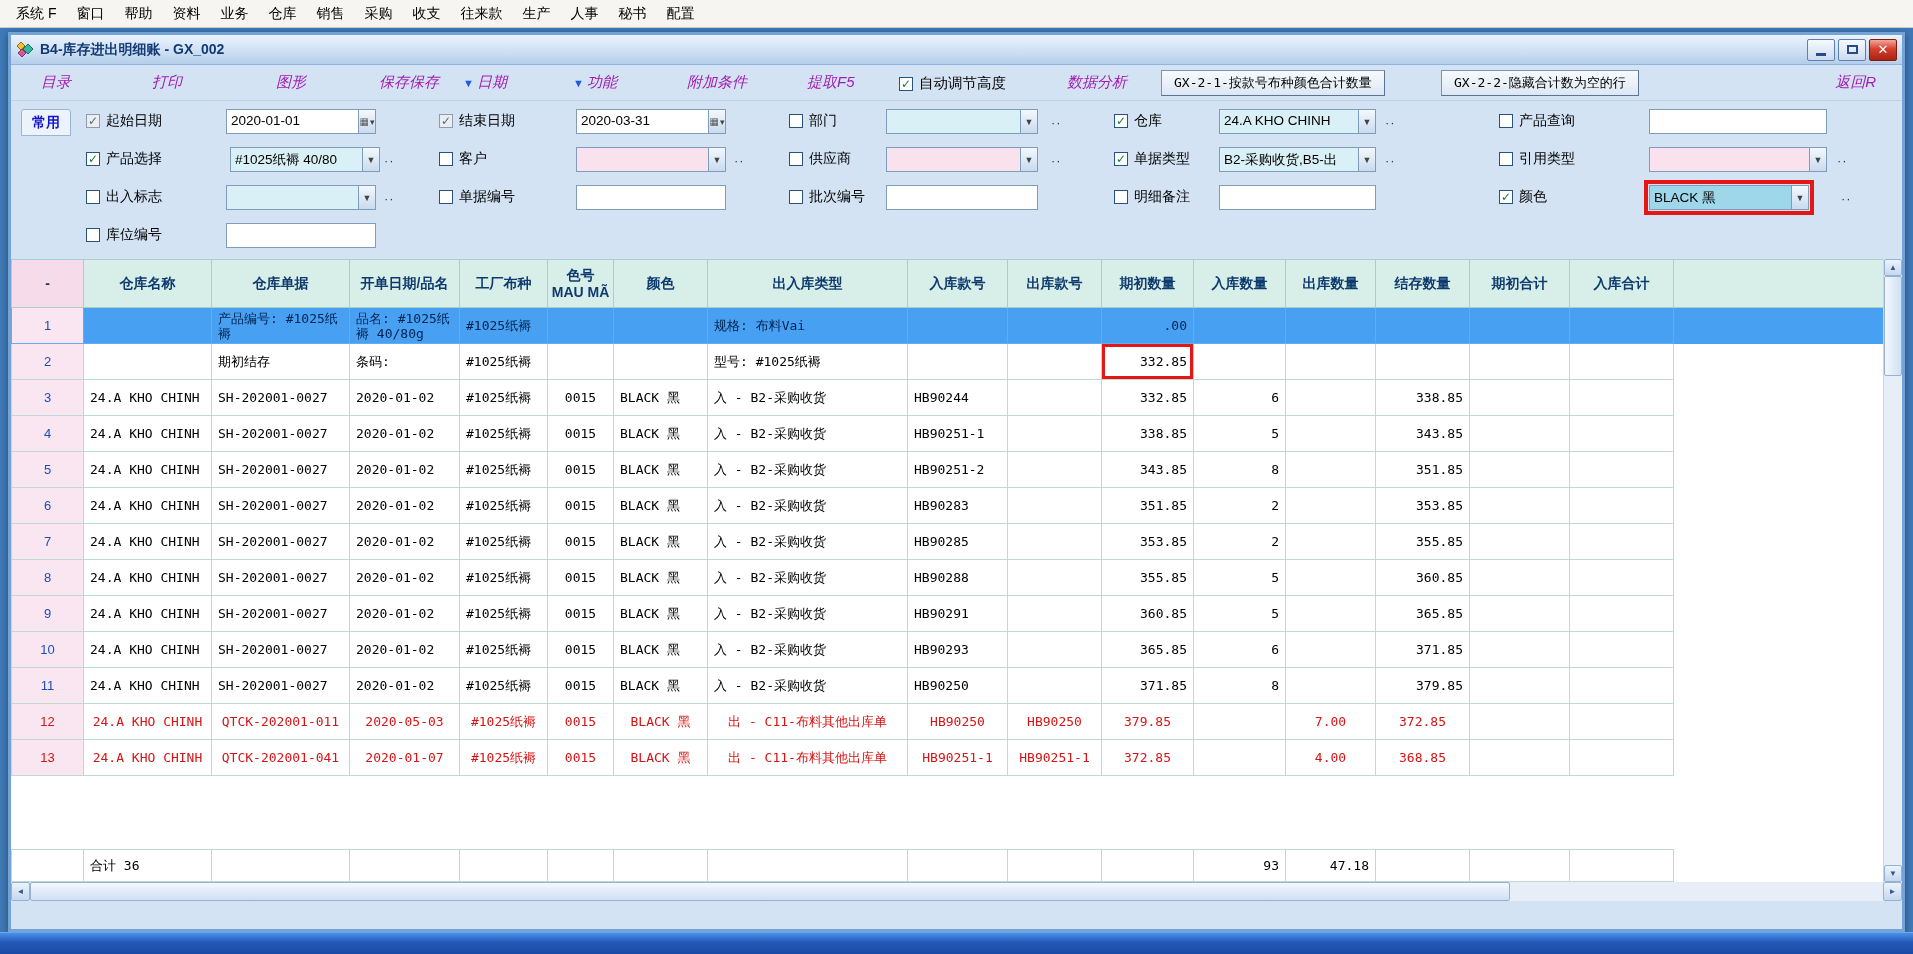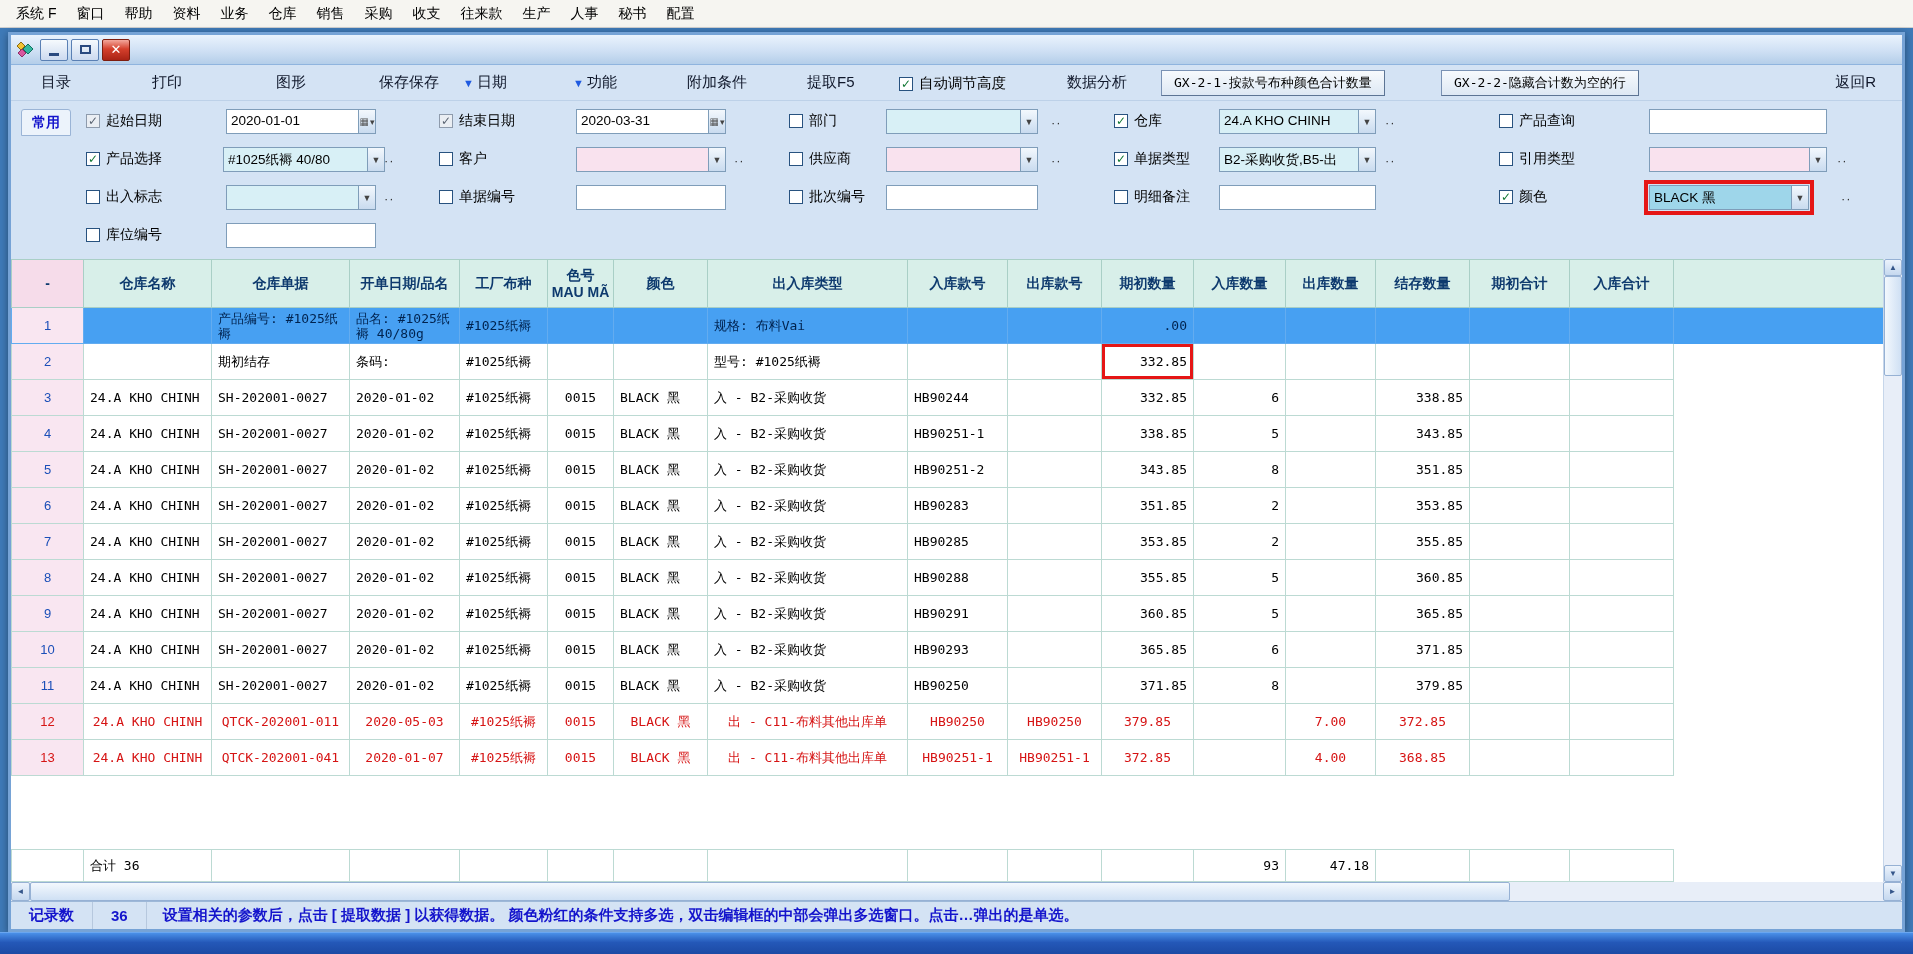--- a/index.html
+++ b/index.html
@@ -17,21 +17,21 @@
 .title-text{font-size:14px;font-weight:bold;color:#113a75;flex:1;}
 .win-btns{display:flex;gap:3px;}
 .wbtn{width:28px;height:22px;border:1px solid #5a80b4;border-radius:2px;display:flex;align-items:center;justify-content:center;background:linear-gradient(#f6fafd,#ccdaf0);cursor:pointer;position:relative;}
 .glyph-min{width:10px;height:3px;background:#2a4a80;margin-top:10px;}
 .glyph-max{width:11px;height:9px;border:2px solid #2a4a80;}
 .wbtn.close{background:linear-gradient(#f3a79c,#d5402c 45%,#a92315);border-color:#7e1d0e;color:#fff;font-weight:bold;font-size:13px;}
 
 
 .toolbar{flex:0 0 36px;position:relative;border-bottom:1px solid #bdd1e8;}
 .titem{position:absolute;top:8px;font-size:15px;white-space:nowrap;}
-.tlink{color:#0f172a;text-decoration:none;cursor:pointer;}
+.tlink{color:#a21caf;text-decoration:none;cursor:pointer;font-style:italic;}
 .dn-icon{color:#1e5ae0;font-size:11px;margin-right:3px;}
 .cb{display:inline-block;width:14px;height:14px;border:1px solid #28527f;background:#fff;font-size:12px;line-height:12px;text-align:center;color:#173;font-weight:bold;flex:0 0 14px;}
 .cb:not(.checked){color:transparent;}
 .cb.disabled{border-color:#8e9bac;background:#eaeef3;color:#5a6472;}
 .tcheck{display:flex;align-items:center;gap:6px;font-size:14.5px;color:#000;}
 .gx-btn{position:absolute;top:5px;height:26px;border:1px solid #7a92b4;border-bottom-color:#5c7494;border-right-color:#5c7494;background:linear-gradient(#f7fafd,#dde8f4);font-family:"DejaVu Sans Mono",monospace;font-size:13px;padding:0 12px;color:#000;cursor:pointer;}
 
 
 .filters{flex:0 0 158px;position:relative;}
 .side-tab{position:absolute;left:10px;top:8px;width:50px;height:27px;background:#ecf3fb;border:1px solid #9ab4d6;border-radius:3px 3px 0 0;color:#1414cc;font-size:14px;font-weight:bold;display:flex;align-items:center;justify-content:center;cursor:pointer;}
@@ -111,20 +111,21 @@
 <div class="win">
 
   <div class="titlebar">
     <span class="app-icon">
       <svg width="18" height="18" viewBox="0 0 18 18">
         <polygon points="5,1 9,5 5,9 1,5" fill="#f2c233" stroke="#8a6a10"></polygon>
         <polygon points="12,3 17,8 12,13 7,8" fill="#34b8a0" stroke="#11715f"></polygon>
         <polygon points="6,8 10,12 6,16 2,12" fill="#d8589f" stroke="#8f2c66"></polygon>
       </svg>
     </span>
+    <span class="title-text">B4-库存进出明细账 - GX_002</span>
     <span class="win-btns">
       <span class="wbtn">
           <span class="glyph-min"></span>
         </span>
       <span class="wbtn">
           <span class="glyph-max"></span>
         </span>
       <span class="wbtn close">✕</span>
     </span>
   </div>
@@ -191,21 +192,21 @@
         <span>产品查询</span>
       </span>
       <input class="tinput" style="left: 1638px; width: 178px;" value="">
     </div>
 
     <div class="frow f2">
       <span class="ffield" style="left:75px">
         <span class="cb checked">✓</span>
         <span>产品选择</span>
       </span>
-      <span class="combo c-blue" style="left:212px;width:162px">
+      <span class="combo c-blue" style="left:219px;width:150px">
         <span class="val">#1025纸褥 40/80</span>
         <span class="dd">▼</span>
       </span>
       <span class="dots" style="left:373px">··</span>
       <span class="ffield" style="left:428px">
         <span class="cb">✓</span>
         <span>客户</span>
       </span>
       <span class="combo c-pink" style="left:565px;width:150px">
         <span class="val"></span>
@@ -633,20 +634,15 @@
   </div>
 
   <div class="hscroll">
     <div class="sbtn">◄</div>
     <div class="htrack">
       <div class="hthumb"></div>
     </div>
     <div class="sbtn">►</div>
   </div>
 
-  <div class="statusbar">
-    <span class="sb-cell">记录数</span>
-    <span class="sb-cell">36</span>
-    <span class="sb-msg">设置相关的参数后，点击 [ 提取数据 ] 以获得数据。 颜色粉红的条件支持多选，双击编辑框的中部会弹出多选窗口。点击…弹出的是单选。</span>
-  </div>
 </div>
 
 <div class="taskbar"></div>
 
 </body></html>

